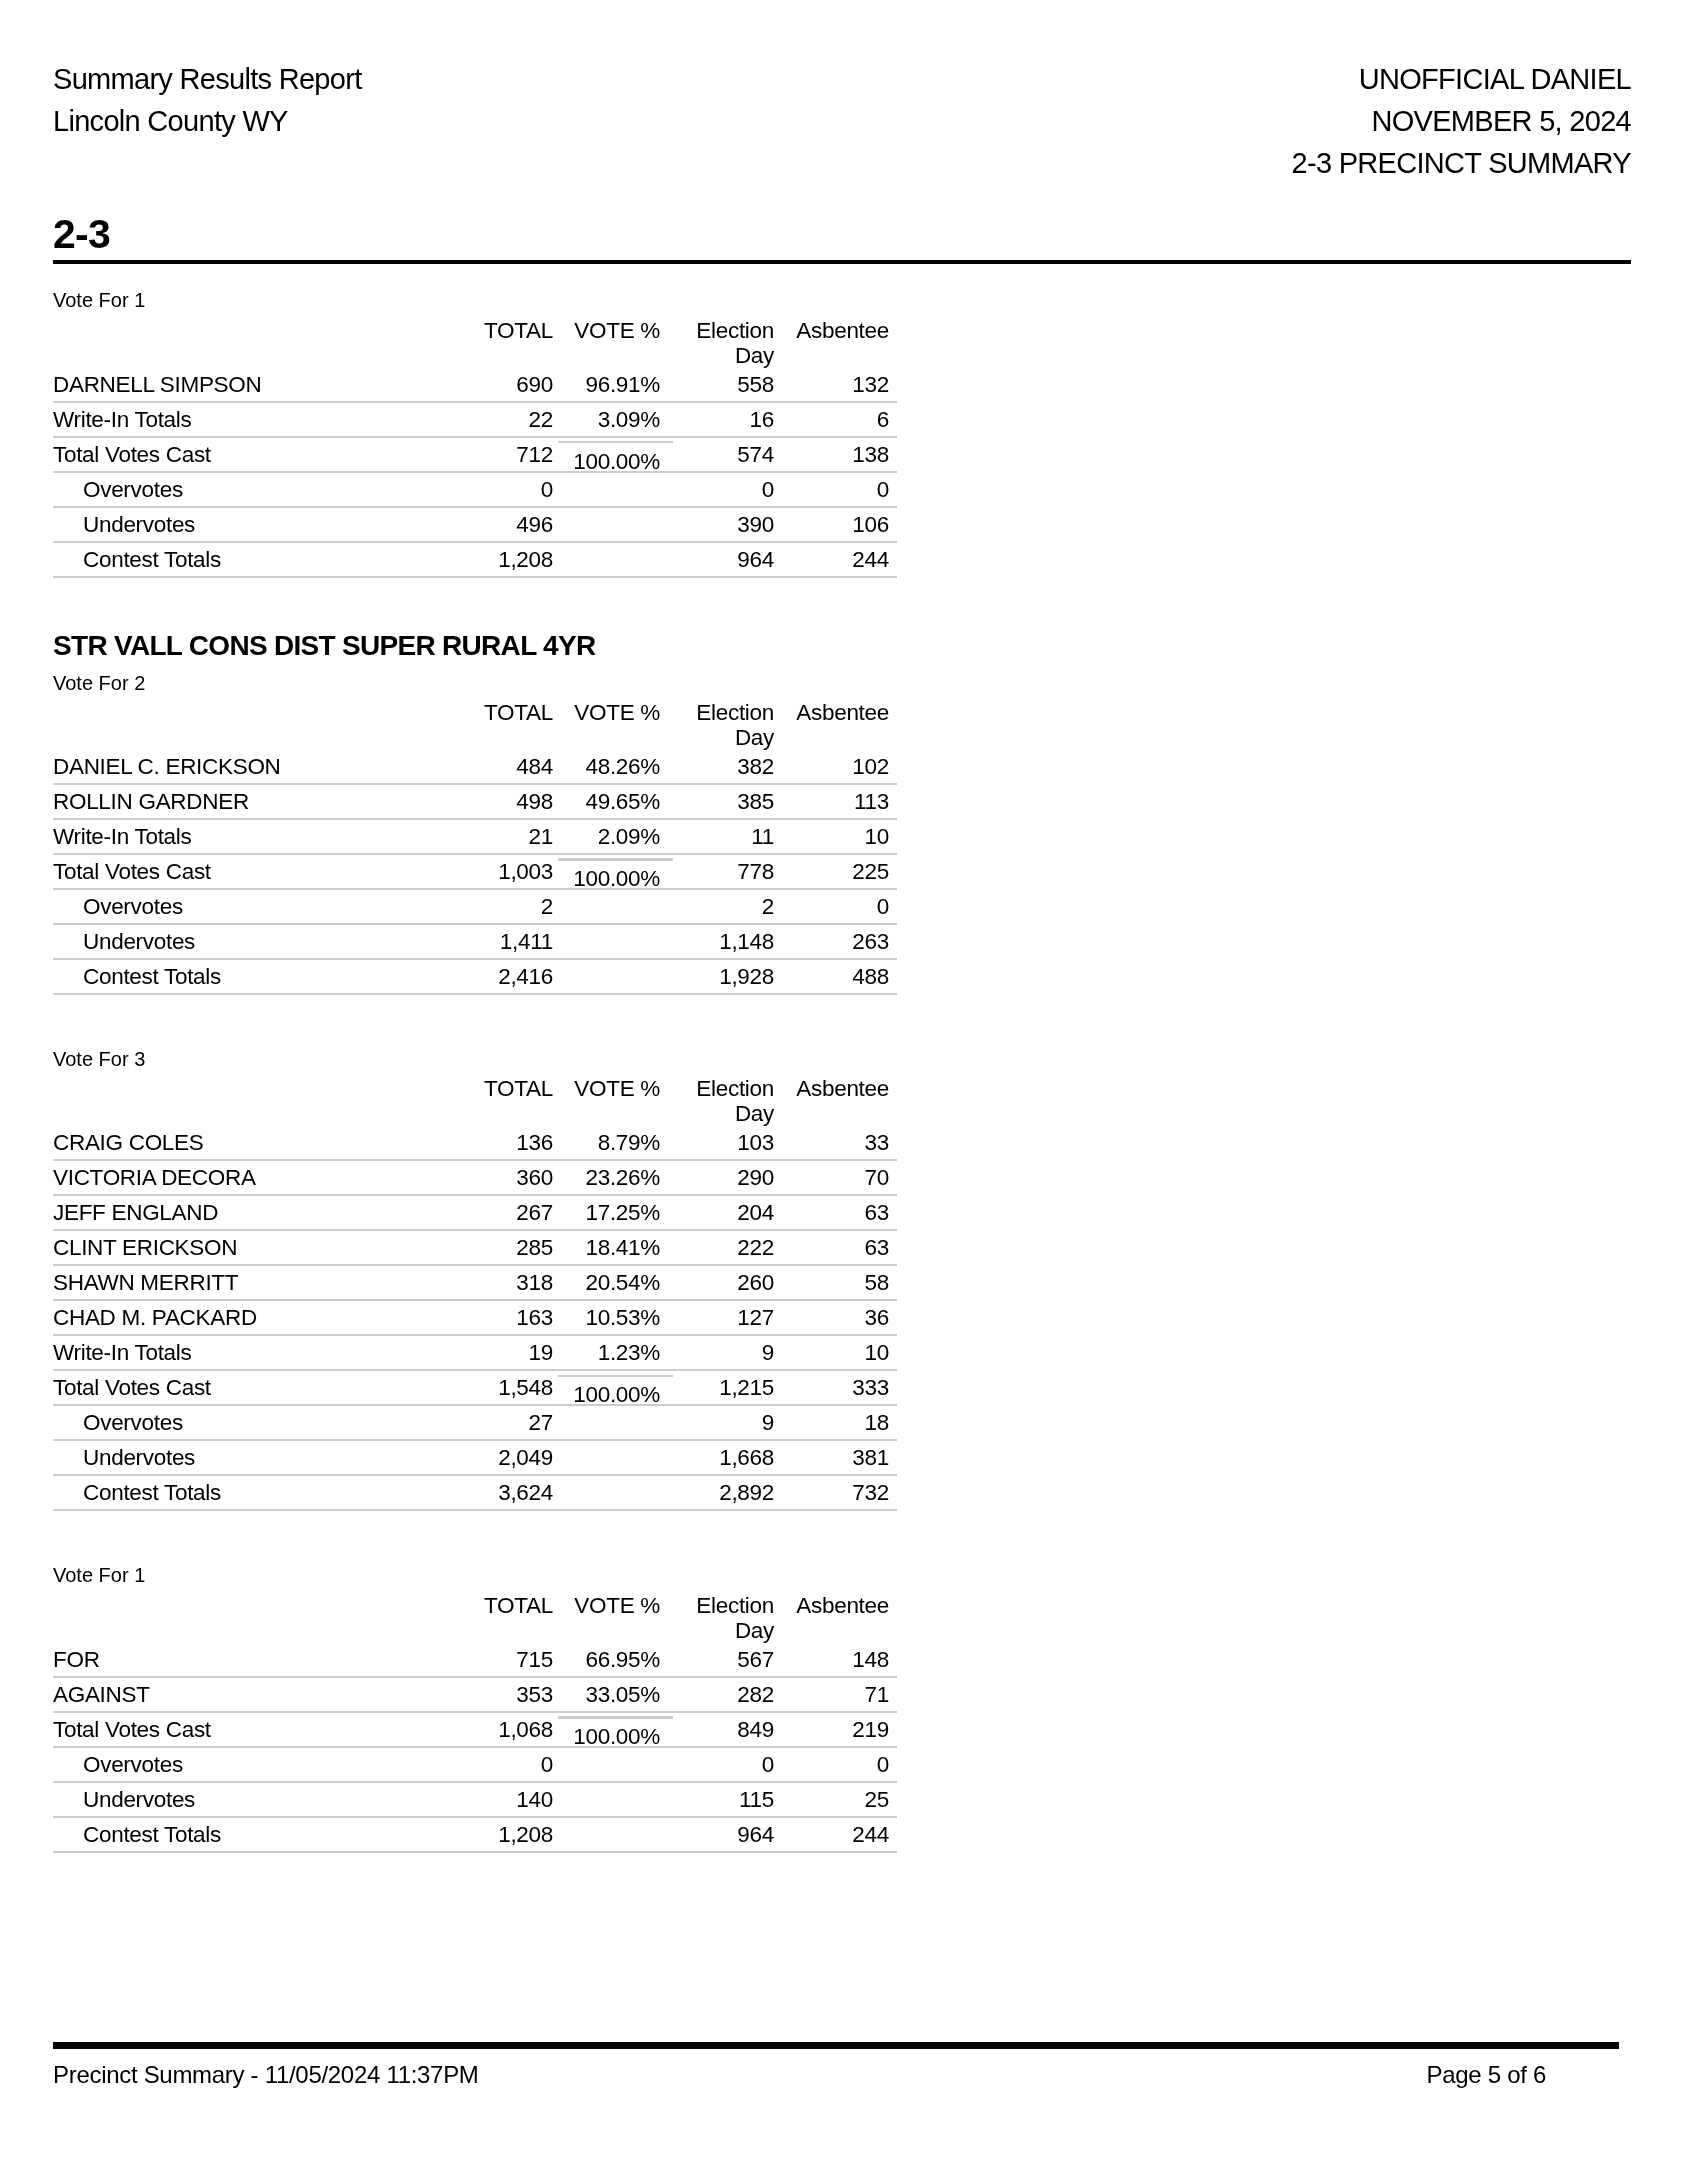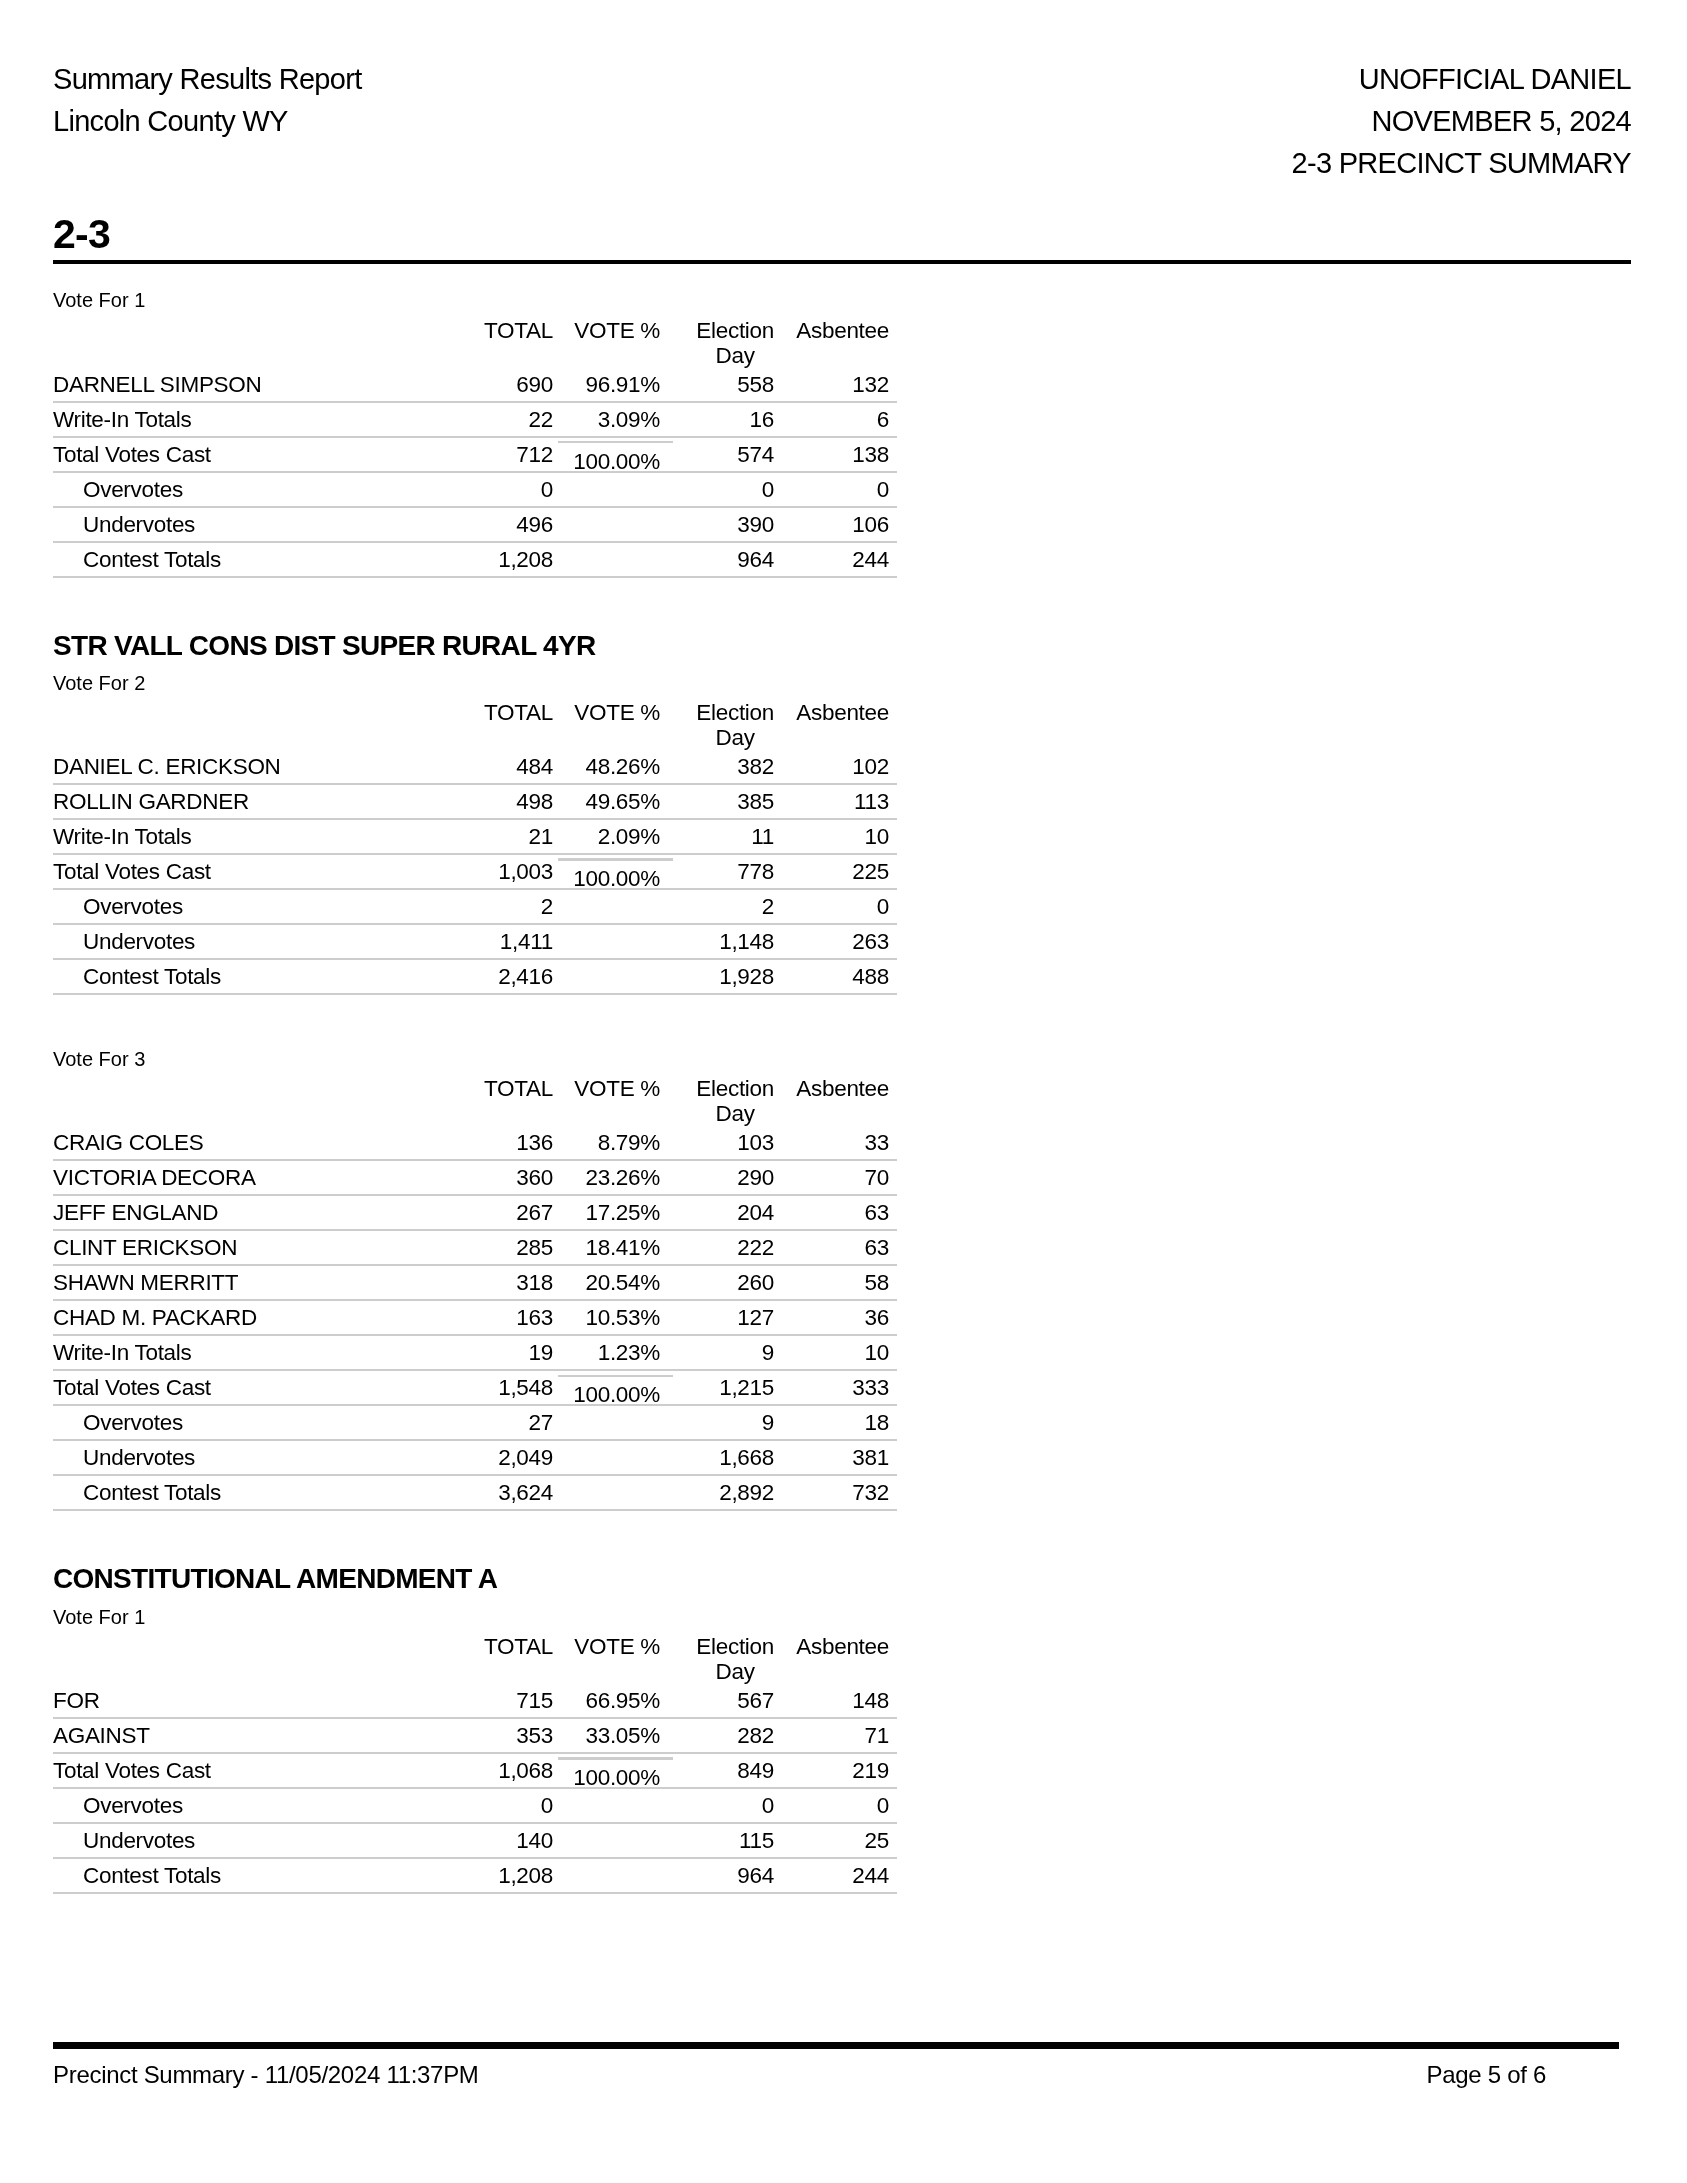--- a/index.html
+++ b/index.html
@@ -64,21 +64,21 @@
     display: grid;
     grid-template-columns: 370px 130px 107px 114px 123px;
     margin-top: 5.3px;
     font-size: 22.5px;
     line-height: 25px;
     letter-spacing: -0.3px;
   }
   .thead > div { text-align: right; }
   .thead > .h-lbl { text-align: left; }
   .thead .ab-h { padding-right: 8px; }
-  .ed-inner { display: inline-block; text-align: center; }
+  .ed-inner { display: inline-block; }
   .rows { margin-top: 0; }
   .trow {
     display: grid;
     grid-template-columns: 370px 130px 107px 114px 123px;
     height: 33px;
     line-height: 33px;
     font-size: 22.5px;
     letter-spacing: -0.3px;
     border-bottom: 2.6px solid #cdcdcd;
   }
@@ -343,21 +343,20 @@
             <div class="trow indent">
               <div class="lbl">Contest Totals</div>
               <div class="num">3,624</div>
               <div class="num pct"></div>
               <div class="num">2,892</div>
               <div class="num">732</div>
             </div>
           </div>
   </div>
         <div class="contest">
-    <div class="contest-title">CONSTITUTIONAL AMENDMENT A</div>
     <div class="vote-for">Vote For 1</div>
     <div class="thead">
       <div class="h-lbl"></div>
       <div>TOTAL</div>
       <div>VOTE %</div>
       <div>
         <span class="ed-inner"><span>Election</span><br><span>Day</span></span>
       </div>
       <div class="ab-h">Asbentee</div>
     </div>

